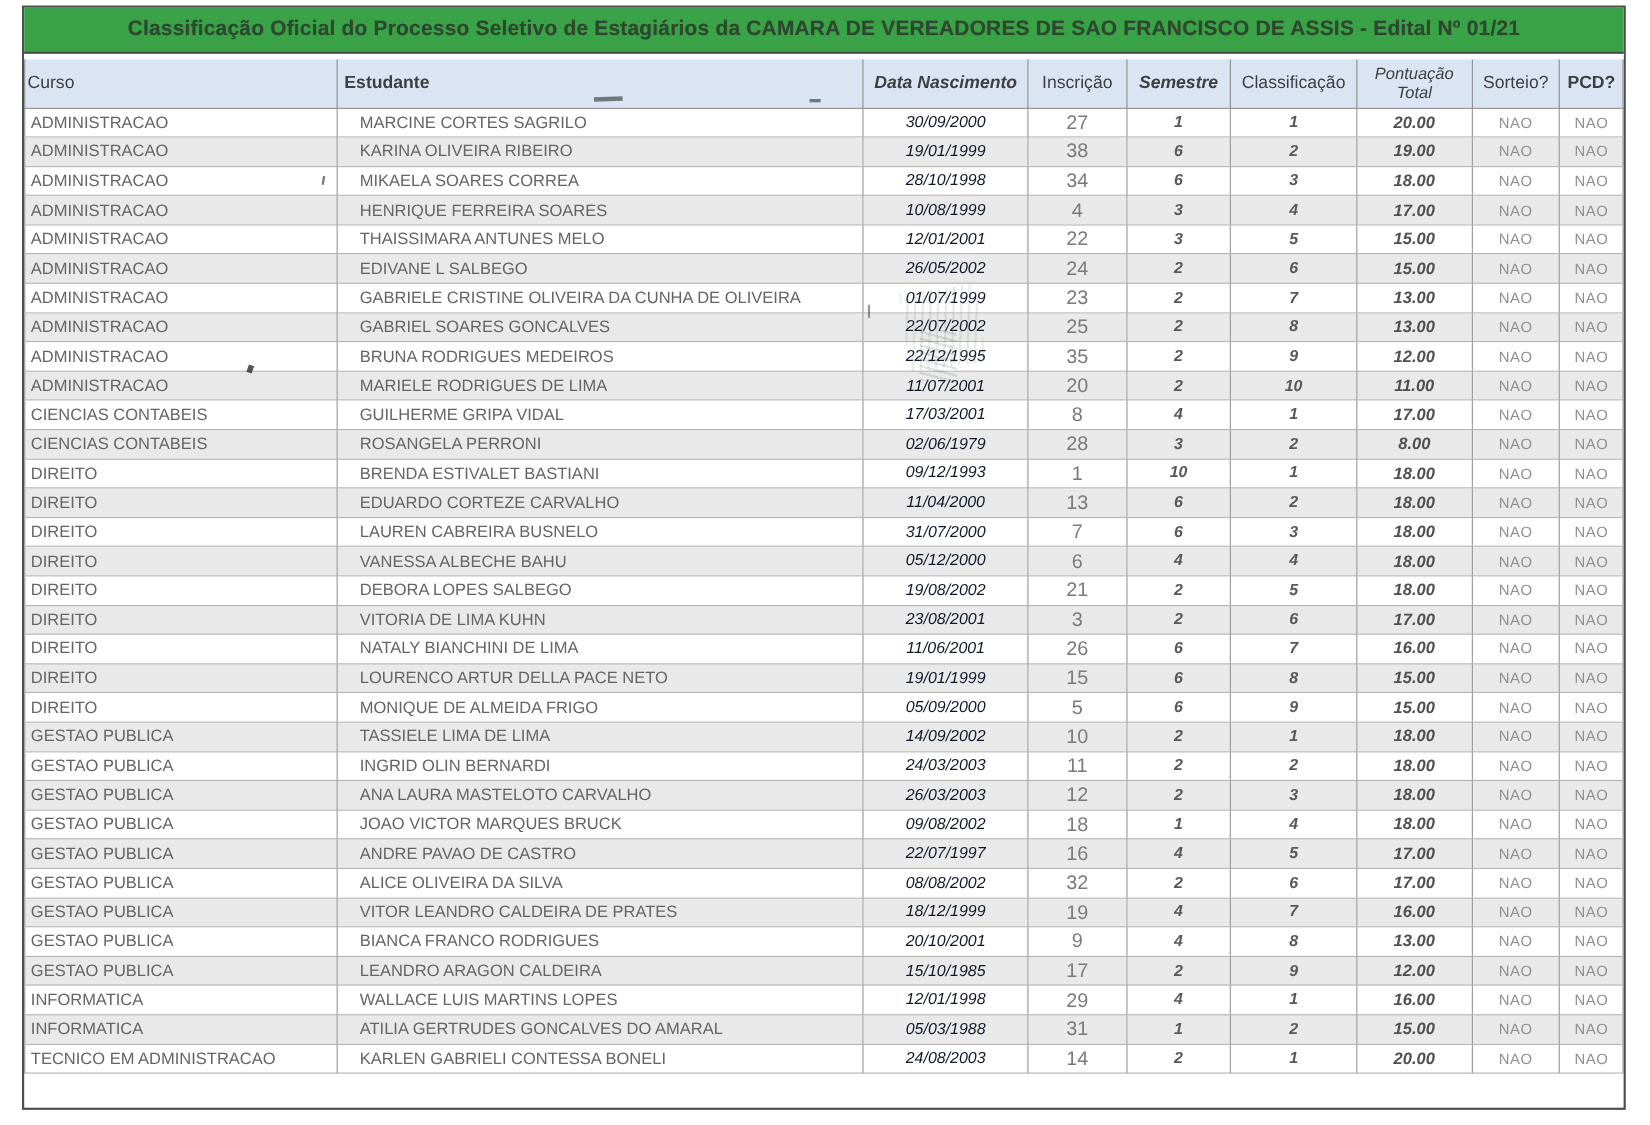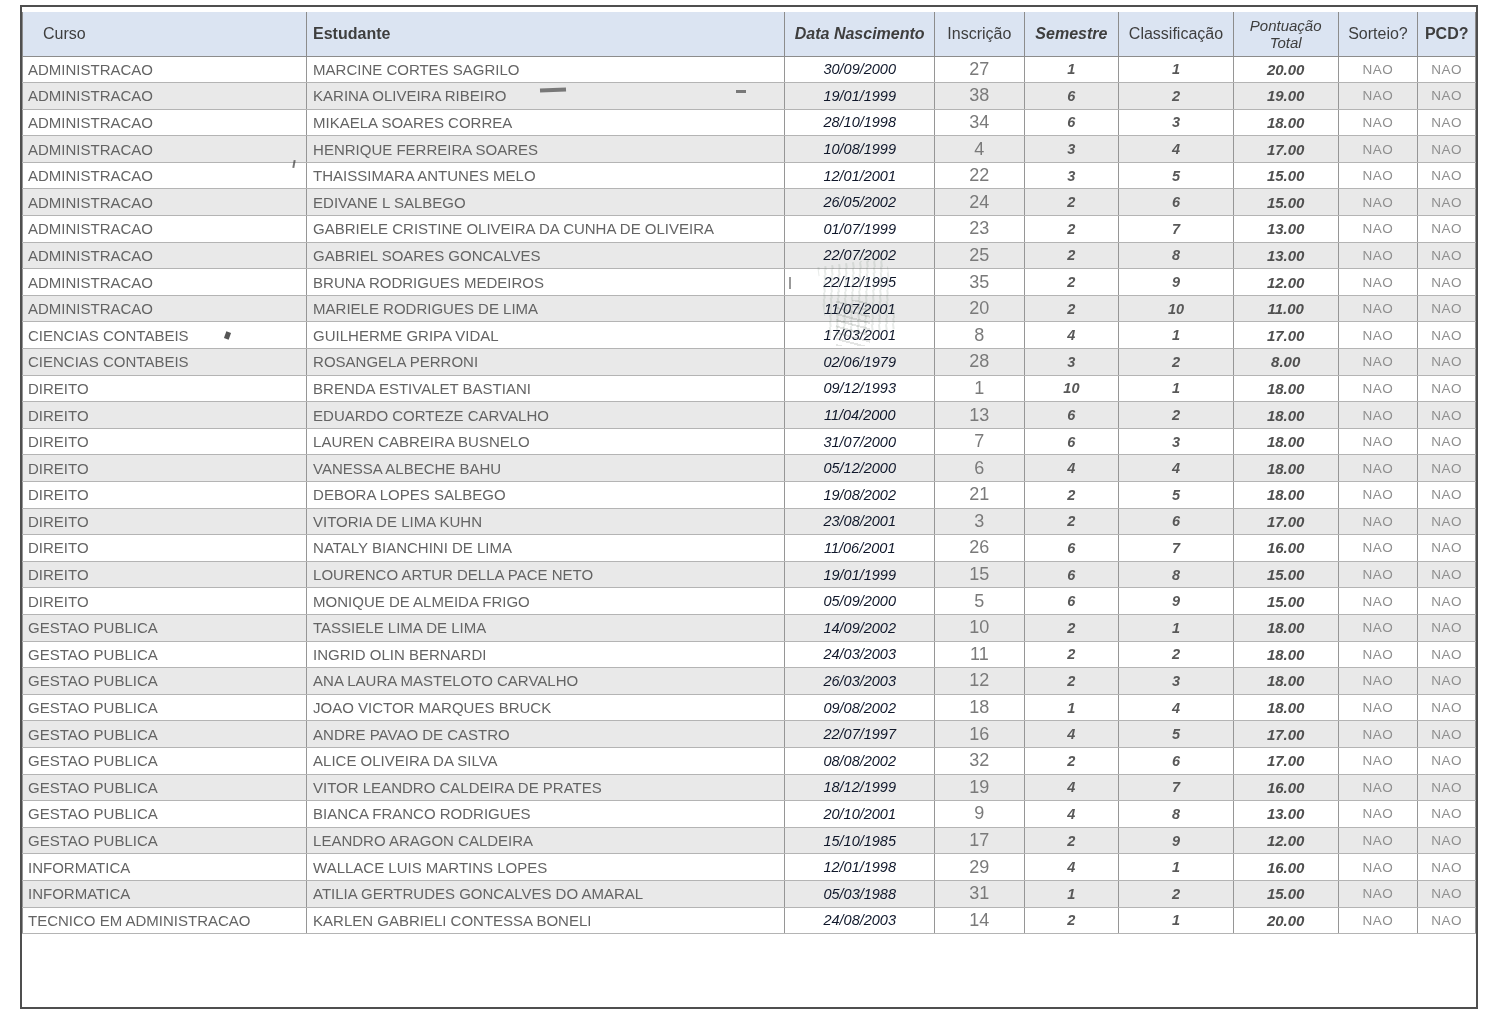--- a/index.html
+++ b/index.html
@@ -28,36 +28,36 @@
   col.w-classificacao{width:7.90%}
   col.w-pontuacao{width:7.20%}
   col.w-sorteio{width:5.50%}
   col.w-pcd{width:3.96%}
   thead th{
     height:44px;background:var(--header-bg,#dbe4f2);
     border:1px solid #8c8c8c;border-top:none;
     font-size:16px;color:#3e3e3e;font-weight:normal;
     padding:0 4px;box-sizing:border-box;white-space:normal;line-height:1.15;
   }
-  th.h-curso{text-align:left;padding-left:20px;}
+  th.h-curso{text-align:left;padding-left:2px;}
   th.h-estudante{text-align:left;padding-left:6px;font-weight:bold;}
   th.h-nascimento{font-style:italic;font-weight:bold;}
   th.h-semestre{font-style:italic;font-weight:bold;margin-left:24px;}
   th.h-classificacao{}
   th.h-pontuacao{font-style:italic;font-size:15px;}
   th.h-pcd{font-weight:bold;}
   tbody td{
     height:26.6px;border-left:1px solid #969696;border-right:1px solid #969696;
     border-top:1px solid #b4b4b4;border-bottom:1px solid #b4b4b4;
     font-size:15px;color:#646464;padding:0 4px;box-sizing:border-box;
     white-space:nowrap;overflow:hidden;background:#fff;
   }
   tbody tr:nth-child(even) td{background:var(--row-alt-bg,#e9e9e9);}
   td.c-curso{padding-left:5px;}
-  td.c-estudante{padding-left:6px;}
+  td.c-estudante{padding-left:20px;}
   td.c-nascimento{text-align:center;font-style:italic;font-weight:normal;font-size:14.5px;color:#0f172a;}
   td.c-inscricao{text-align:center;font-size:18px;color:#7a7a7a;}
   td.c-semestre{text-align:center;font-style:italic;font-weight:bold;font-size:14.5px;color:#585858;}
   td.c-classificacao{text-align:center;font-style:italic;font-weight:bold;font-size:14.5px;color:#585858;}
   td.c-pontuacao{text-align:center;font-style:italic;font-weight:bold;font-size:15px;color:#4f4f4f;}
   td.c-sorteio,td.c-pcd{text-align:center;font-size:13.5px;color:#8f8f8f;letter-spacing:.5px;}
   
   .artifact{position:absolute;pointer-events:none;}
   .stamp{
     left:822px;top:262px;width:70px;height:72px;
@@ -74,20 +74,21 @@
   .speck1{left:540px;top:88px;width:26px;height:4px;transform:rotate(-2deg);}
   .speck2{left:736px;top:90px;width:10px;height:3px;}
   .speck3{left:225px;top:332px;width:5px;height:7px;transform:rotate(20deg);background:rgba(30,30,30,.75);}
   .tick{left:293px;top:160px;width:2px;height:8px;background:rgba(60,60,60,.7);transform:rotate(10deg);}
   .tick2{left:789px;top:277px;width:2px;height:12px;background:rgba(70,70,70,.55);}
 </style>
 </head>
 <body>
 
 <div class="sheet">
+  <div class="title-band">Classificação Oficial do Processo Seletivo de Estagiários da CAMARA DE VEREADORES DE SAO FRANCISCO DE ASSIS - Edital Nº 01/21</div>
   <div class="gap"></div>
   <table>
     <colgroup>
       <col class="w-curso">
         <col class="w-estudante">
         <col class="w-nascimento">
       <col class="w-inscricao">
         <col class="w-semestre">
         <col class="w-classificacao">
       <col class="w-pontuacao">

